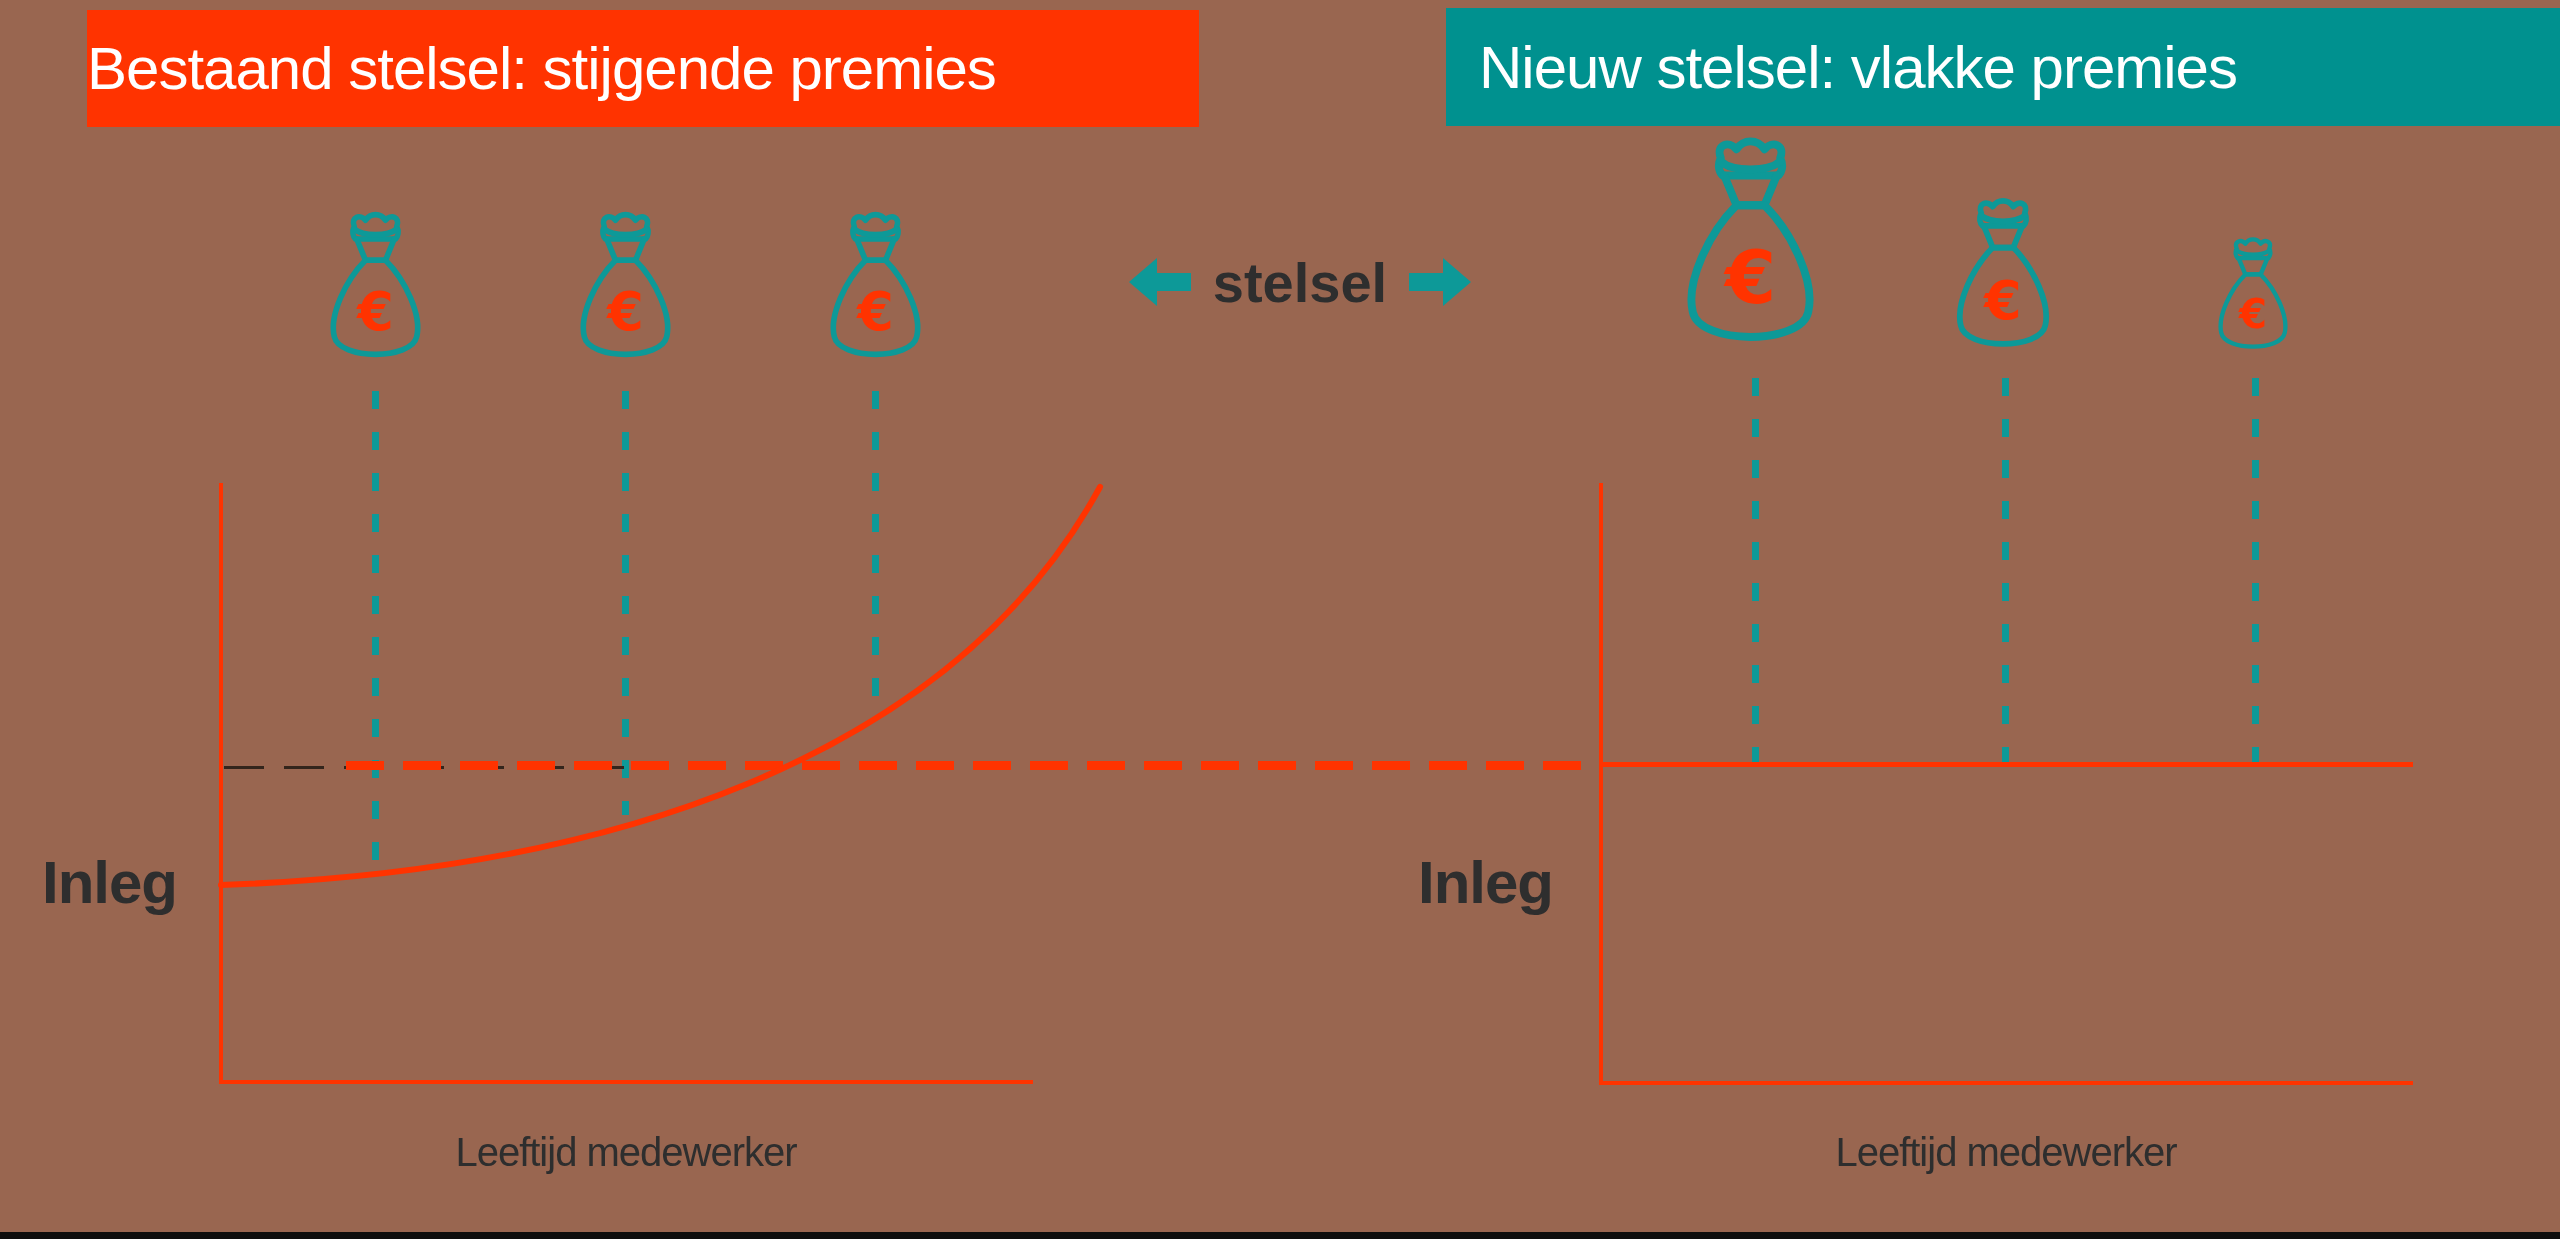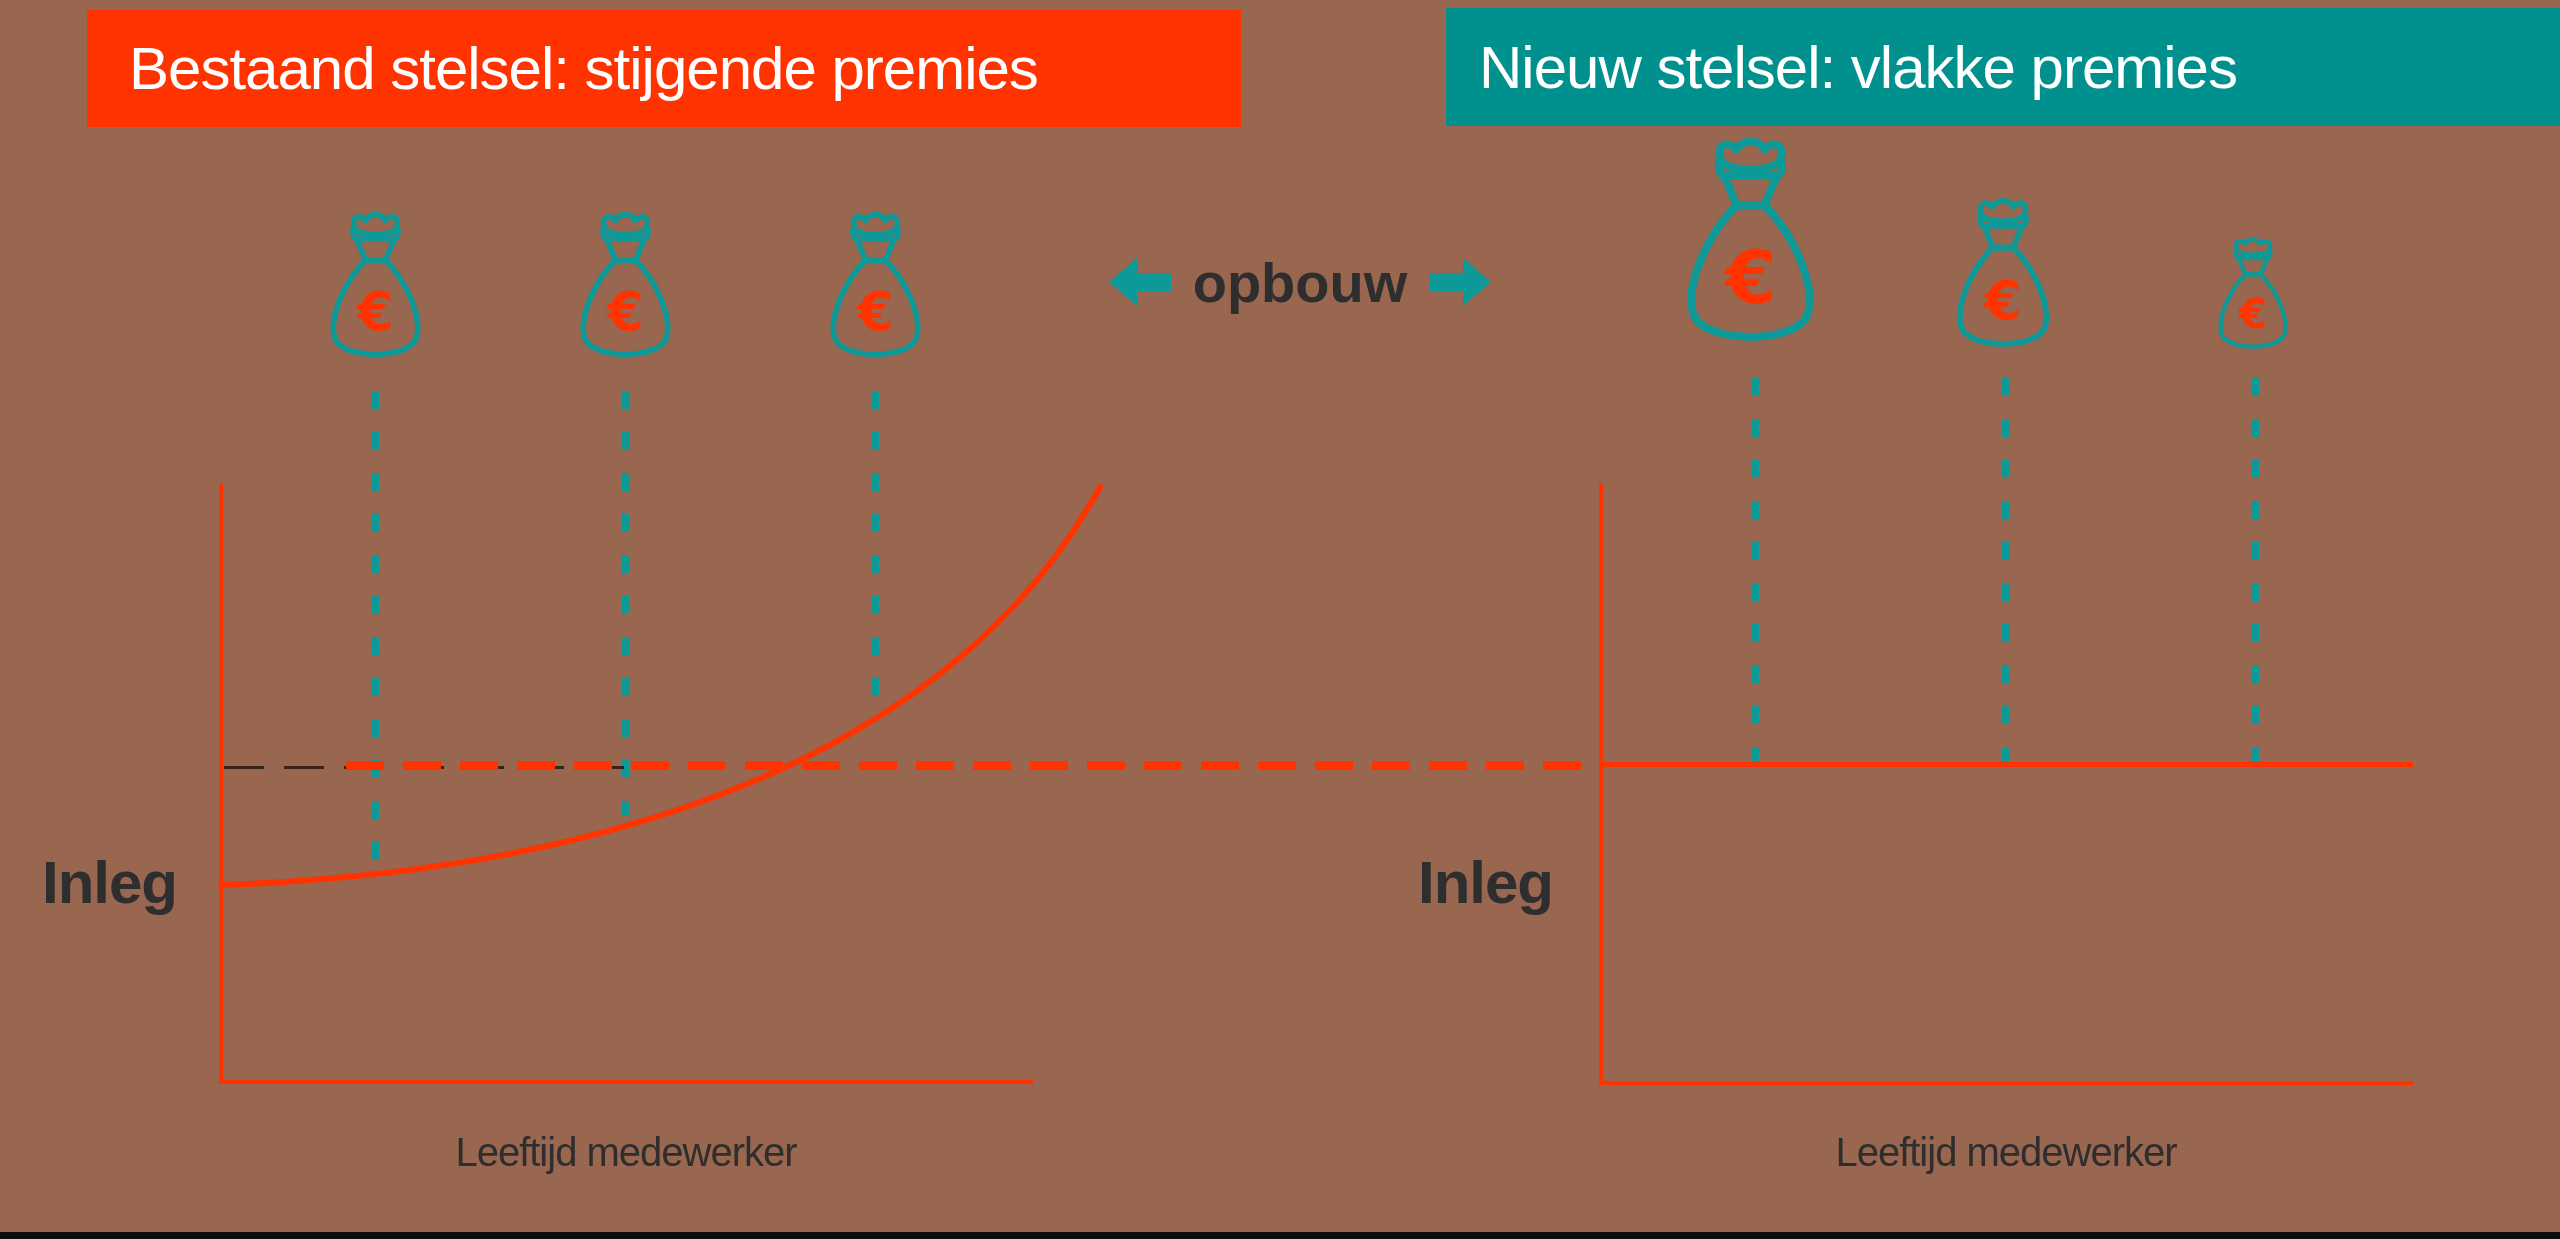--- a/index.html
+++ b/index.html
@@ -10,21 +10,21 @@
     overflow:hidden;
     font-family:"Liberation Sans", sans-serif;
   }
   .abs{position:absolute;}
   
   .banner{
     display:flex;align-items:center;
     color:#fff;font-size:60px;letter-spacing:-1px;
     white-space:nowrap;
   }
-  #banner-left{left:87px;top:10px;width:1112px;height:117px;background:var(--orange);padding-left:42px;}
+  #banner-left{left:87px;top:10px;width:1112px;height:117px;background:var(--orange);}
   #banner-right{left:1446px;top:8px;width:1110px;height:118px;background:var(--teal_banner);padding-left:33px;}
   
   .bagline{fill:none;stroke:var(--teal);stroke-width:4.5;stroke-linecap:round;stroke-linejoin:round;}
   .bag-euro{fill:var(--orange);font-family:"DejaVu Sans", sans-serif;font-weight:bold;}
   
   .vdash{
     width:7px;
     background:repeating-linear-gradient(to bottom, var(--teal) 0 18px, transparent 18px 41px);
   }
   
@@ -136,21 +136,21 @@
 
   <div class="abs axis-label" id="inleg-left">Inleg</div>
   <div class="abs axis-label" id="inleg-right">Inleg</div>
   <div class="abs x-label" id="xlabel-left">Leeftijd medewerker</div>
   <div class="abs x-label" id="xlabel-right">Leeftijd medewerker</div>
 
   <div class="abs" id="opbouw-group">
     <svg width="62" height="54" viewBox="0 0 62 54">
       <polygon class="block-arrow" points="62,18 28,18 28,3 0,27 28,51 28,36 62,36"></polygon>
     </svg>
-    <span id="opbouw-label">opbouw</span>
+    <span id="opbouw-label">stelsel</span>
     <svg width="62" height="54" viewBox="0 0 62 54">
       <polygon class="block-arrow" points="0,18 34,18 34,3 62,27 34,51 34,36 0,36"></polygon>
     </svg>
   </div>
 
   <div class="abs" id="bottom-strip"></div>
 
 </div>
 
 </body></html>

